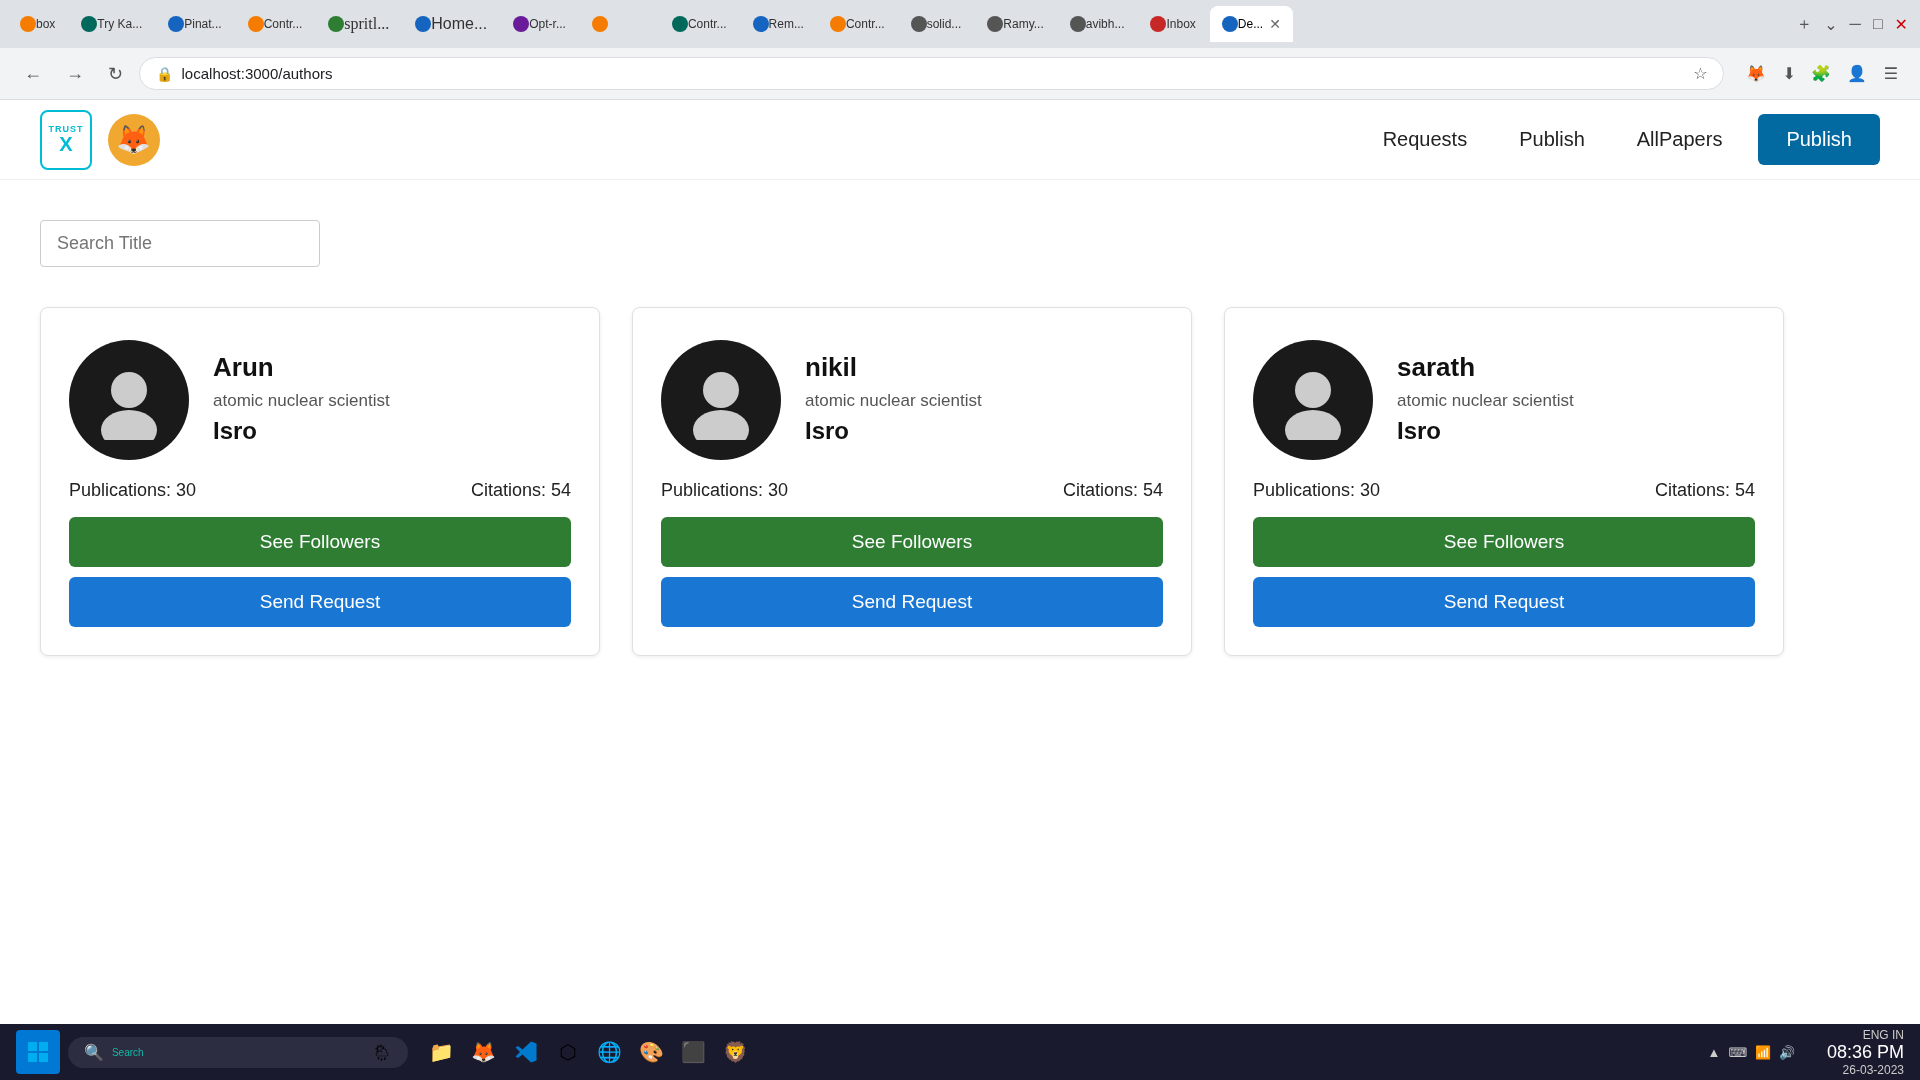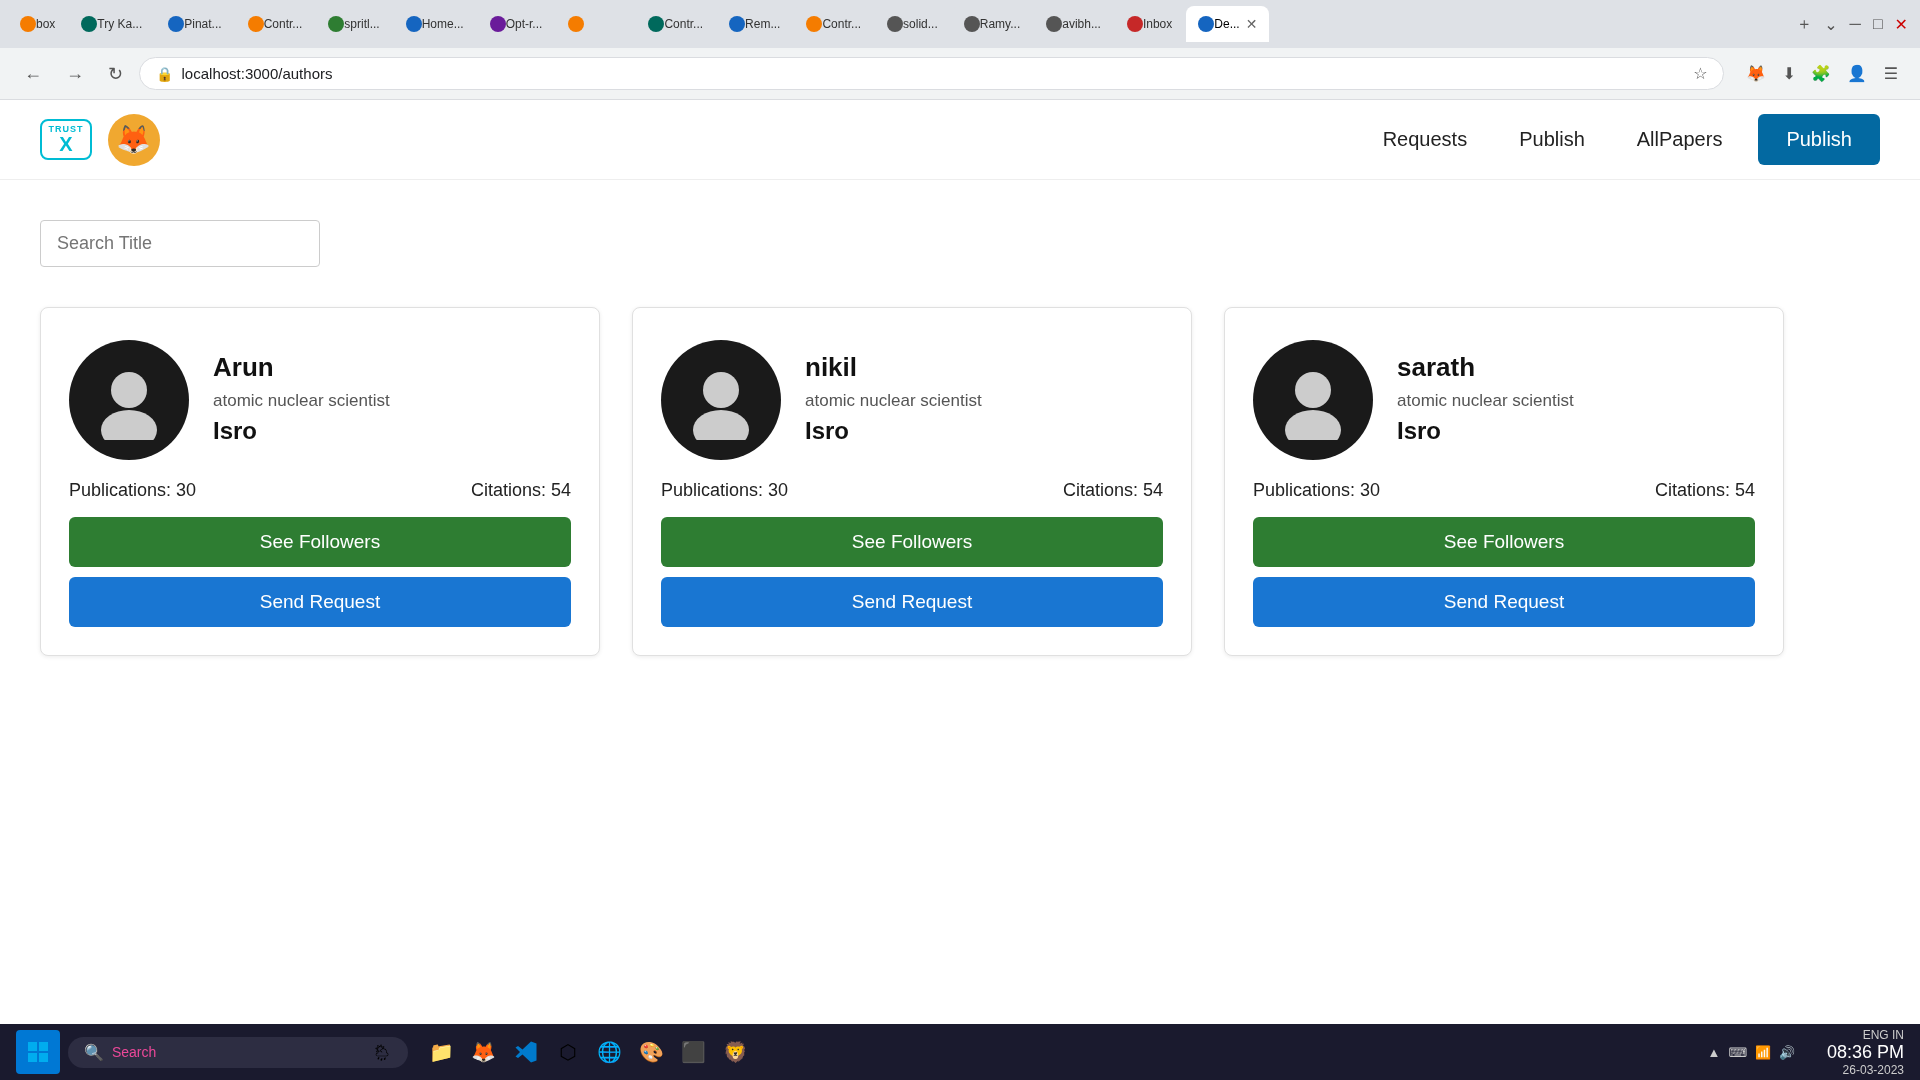--- a/index.html
+++ b/index.html
@@ -34,21 +34,21 @@
 
     
     .app-content { background: #fff; position: relative; }
 
     
     .app-navbar {
       display: flex; align-items: center; justify-content: space-between;
       padding: 0 40px; height: 80px; border-bottom: 1px solid #eee;
     }
     .app-navbar-left { display: flex; align-items: center; gap: 16px; }
-    .logo-trust { width: 52px; height: 41px; border: 2px solid #00bcd4; border-radius: 8px; display: flex; align-items: center; justify-content: center; font-weight: bold; color: #00bcd4; font-size: 18px; }
+    .logo-trust { width: 52px; height: 60px; border: 2px solid #00bcd4; border-radius: 8px; display: flex; align-items: center; justify-content: center; font-weight: bold; color: #00bcd4; font-size: 18px; }
     .logo-fox { width: 52px; height: 52px; background: #f0a830; border-radius: 50%; display: flex; align-items: center; justify-content: center; font-size: 28px; }
     .app-navbar-right { display: flex; align-items: center; gap: 20px; }
     .nav-link { font-size: 20px; color: #222; text-decoration: none; cursor: pointer; padding: 8px 16px; }
     .publish-btn {
       background: #0369a1; color: #fff; border: none; border-radius: 6px;
       font-size: 20px; padding: 14px 28px; cursor: pointer; font-weight: 500;
     }
 
     
     .search-area { padding: 40px 40px 20px; }
@@ -92,21 +92,21 @@
     .taskbar {
       position: fixed; bottom: 0; left: 0; width: 1920px;
       height: 56px; background: #1a1a2e; display: flex; align-items: center;
       padding: 0 16px; gap: 8px; z-index: 100;
     }
     .taskbar-start { width: 44px; height: 44px; background: #0078d4; border-radius: 4px; display: flex; align-items: center; justify-content: center; cursor: pointer; }
     .taskbar-search {
       display: flex; align-items: center; background: #2d2d42; border-radius: 20px;
       padding: 6px 16px; gap: 8px; min-width: 340px; cursor: pointer;
     }
-    .taskbar-search-text { color: #ec4899; font-size: 14px; }
+    .taskbar-search-text { color: #14b8a6; font-size: 10px; }
     .taskbar-icons { display: flex; gap: 6px; align-items: center; margin-left: 8px; }
     .taskbar-icon { width: 36px; height: 36px; display: flex; align-items: center; justify-content: center; font-size: 20px; cursor: pointer; border-radius: 4px; }
     .taskbar-right { margin-left: auto; display: flex; align-items: center; gap: 16px; color: #fff; font-size: 13px; }
     .taskbar-time { text-align: right; }
     .taskbar-sys-icons { display: flex; gap: 8px; align-items: center; }
 
     
     .tab-dot-orange { background: #f57c00; }
     .tab-dot-blue { background: #1565c0; }
     .tab-dot-green { background: #2e7d32; }
@@ -133,25 +133,25 @@
     <div class="tab">
       <span class="tab-favicon-circle tab-dot-blue"></span>
       <span style="font-size:12px;">Pinat...</span>
     </div>
     <div class="tab">
       <span class="tab-favicon-circle tab-dot-orange"></span>
       <span style="font-size:12px;">Contr...</span>
     </div>
     <div class="tab">
       <span class="tab-favicon-circle tab-dot-green"></span>
-      <span style="font-size:12px;">spritl...</span>
+      <span style="font-size:16px;font-family:Liberation Serif, serif;">spritl...</span>
     </div>
     <div class="tab">
       <span class="tab-favicon-circle tab-dot-blue"></span>
-      <span style="font-size:12px;">Home...</span>
+      <span style="font-size:16px;">Home...</span>
     </div>
     <div class="tab">
       <span class="tab-favicon-circle tab-dot-purple"></span>
       <span style="font-size:12px;">Opt-r...</span>
     </div>
     <div class="tab">
       <span class="tab-favicon-circle tab-dot-orange"></span>
       <span style="font-size:12px;margin-top:48px;">Rece...</span>
     </div>
     <div class="tab">

